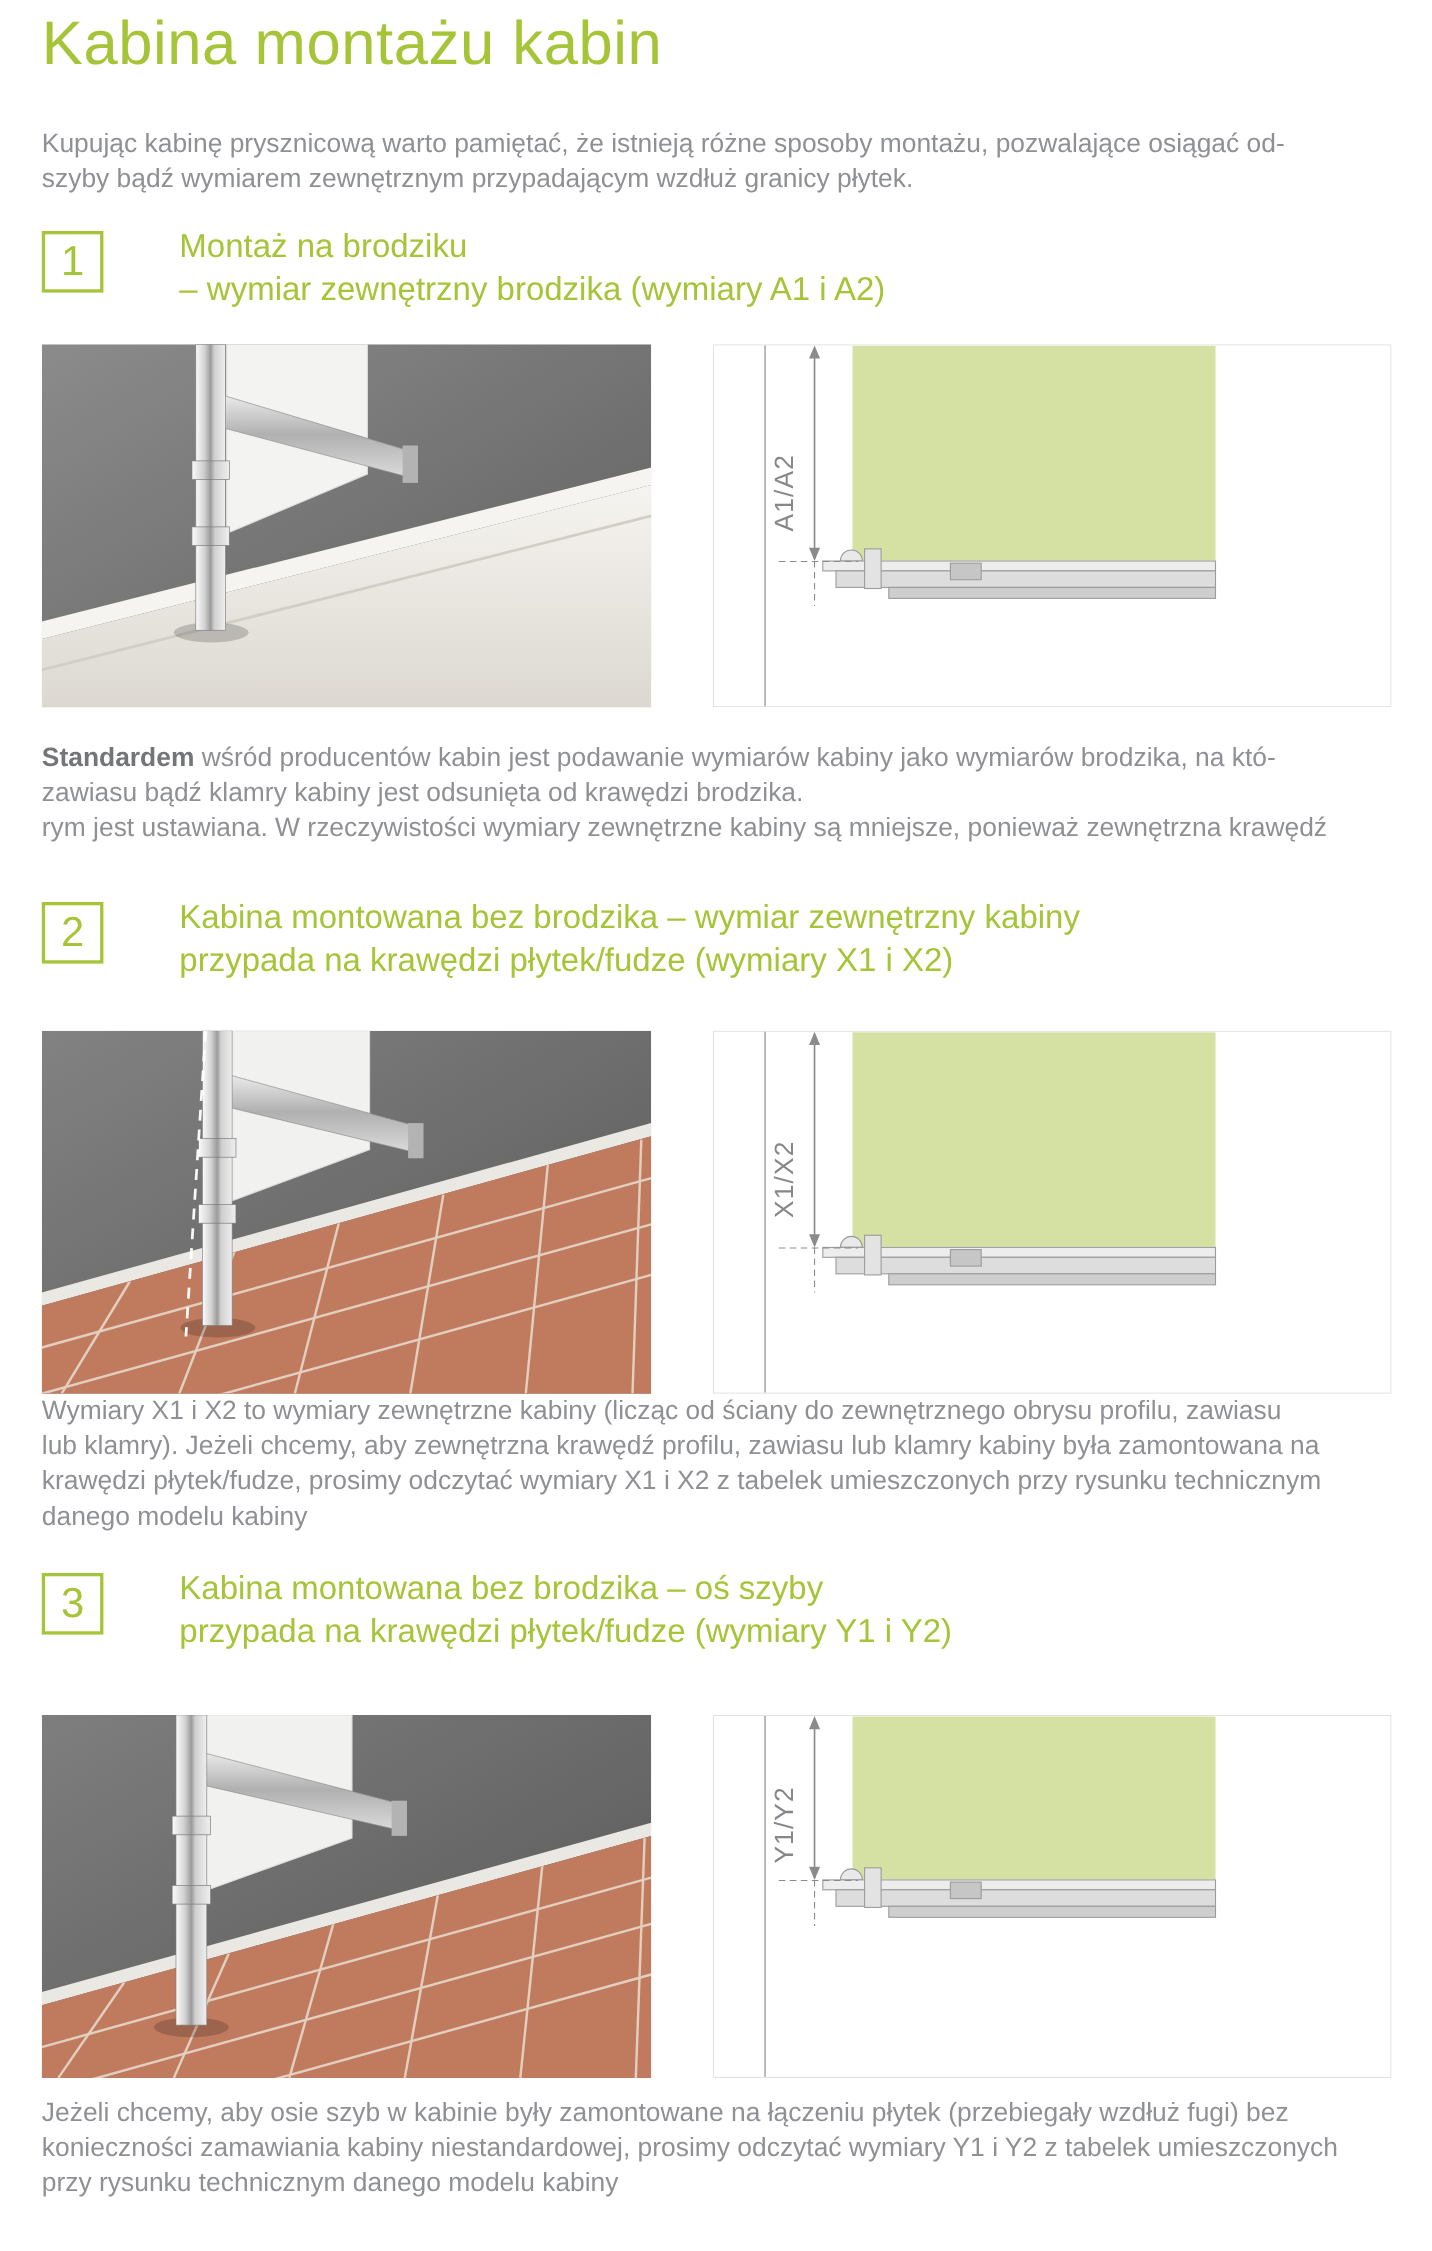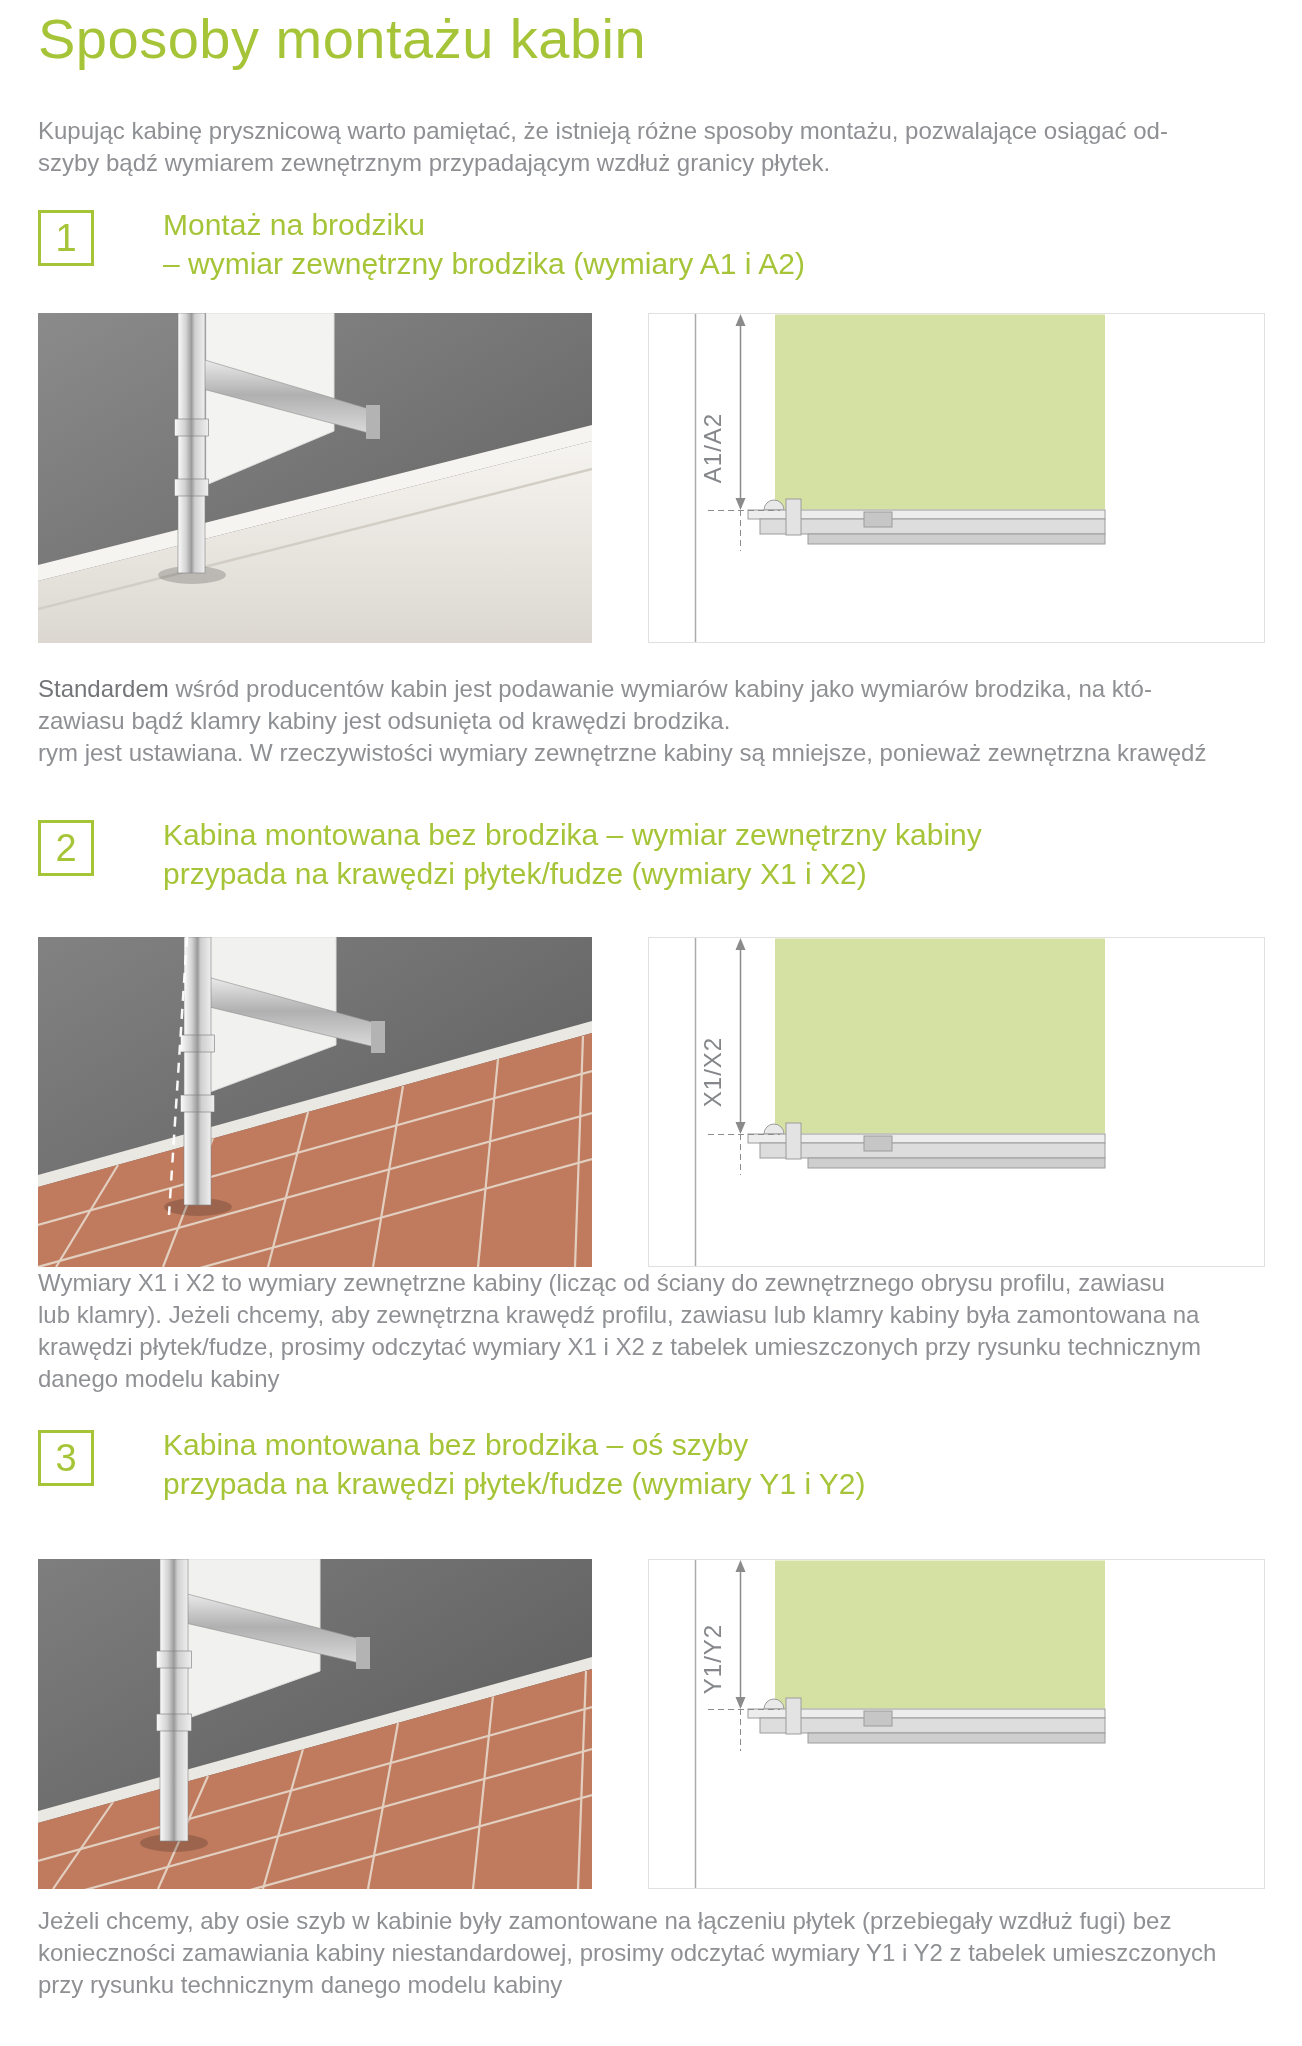--- a/index.html
+++ b/index.html
@@ -1,21 +1,21 @@
 <!DOCTYPE html>
 <html><head>
 <meta charset="utf-8">
 <style>
   html,body{margin:0;padding:0;background:#ffffff;}
   body{width:1302px;height:2046px;overflow:hidden;font-family:"Liberation Sans",sans-serif;}
   .page{padding:8px 34px 0 38px;}
   h1.title{margin:0;font-size:56px;font-weight:300;line-height:1.12;color:#a6c437;letter-spacing:.5px;}
   .intro{margin-top:44px;}
   .pline{font-size:24px;line-height:32px;color:#8e9093;white-space:nowrap;}
-  .lead{font-weight:normal;color:#737578;text-align:right;}
+  .lead{font-weight:bold;color:#737578;text-align:right;}
   .sec-head{display:flex;align-items:flex-start;gap:36px;}
   .num-badge{width:50px;height:50px;margin-top:5px;border:3px solid #a6c437;color:#a6c437;
              display:flex;align-items:center;justify-content:center;font-size:38px;line-height:1;flex:0 0 auto;}
   .sec-titles{padding-top:0;margin-left:33px;}
   .sec-title{font-size:30px;line-height:39px;color:#a6c437;white-space:nowrap;}
   .media-row{display:flex;gap:56px;}
   svg.photo{width:554px;height:330px;display:block;flex:0 0 auto;}
   svg.diagram{width:617px;height:330px;display:block;flex:0 0 auto;}
   #s1-head{margin-top:26px;}
   #row1{margin-top:30px;}
@@ -26,21 +26,21 @@
   #s3-head{margin-top:30px;}
   #row3{margin-top:56px;}
   #p3{margin-top:16px;}
   .dim-label{font-size:24px;letter-spacing:1px;fill:#85878b;font-family:"Liberation Sans",sans-serif;}
 </style>
 </head>
 <body>
 
 <div class="page">
 
-  <h1 class="title">Sposoby montażu kabin</h1>
+  <h1 class="title">Kabina montażu kabin</h1>
 
   <div class="intro">
     <div class="pline">Kupując kabinę prysznicową warto pamiętać, że istnieją różne sposoby montażu, pozwalające osiągać od-</div>
     <div class="pline">szyby bądź wymiarem zewnętrznym przypadającym wzdłuż granicy płytek.</div>
   </div>
 
   <div class="sec-head" id="s1-head">
     <div class="num-badge">1</div>
     <div class="sec-titles">
       <div class="sec-title">Montaż na brodziku</div>

